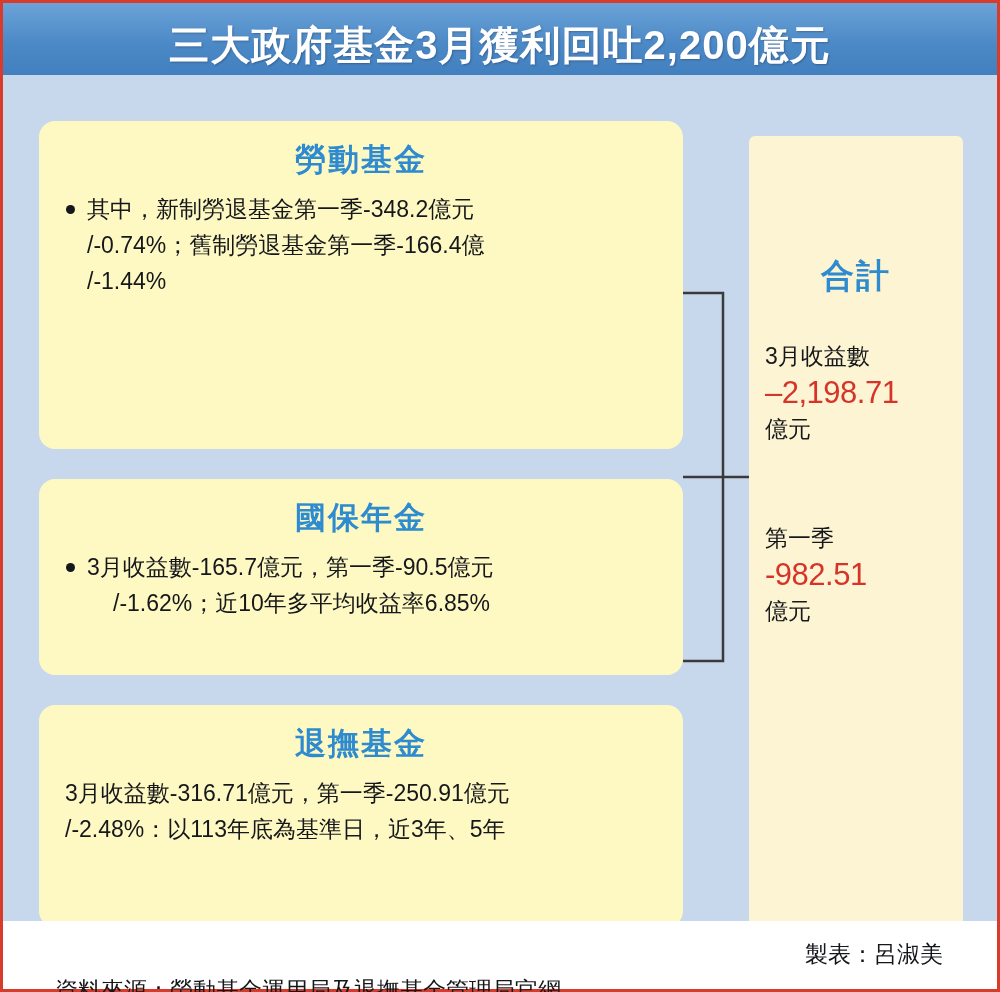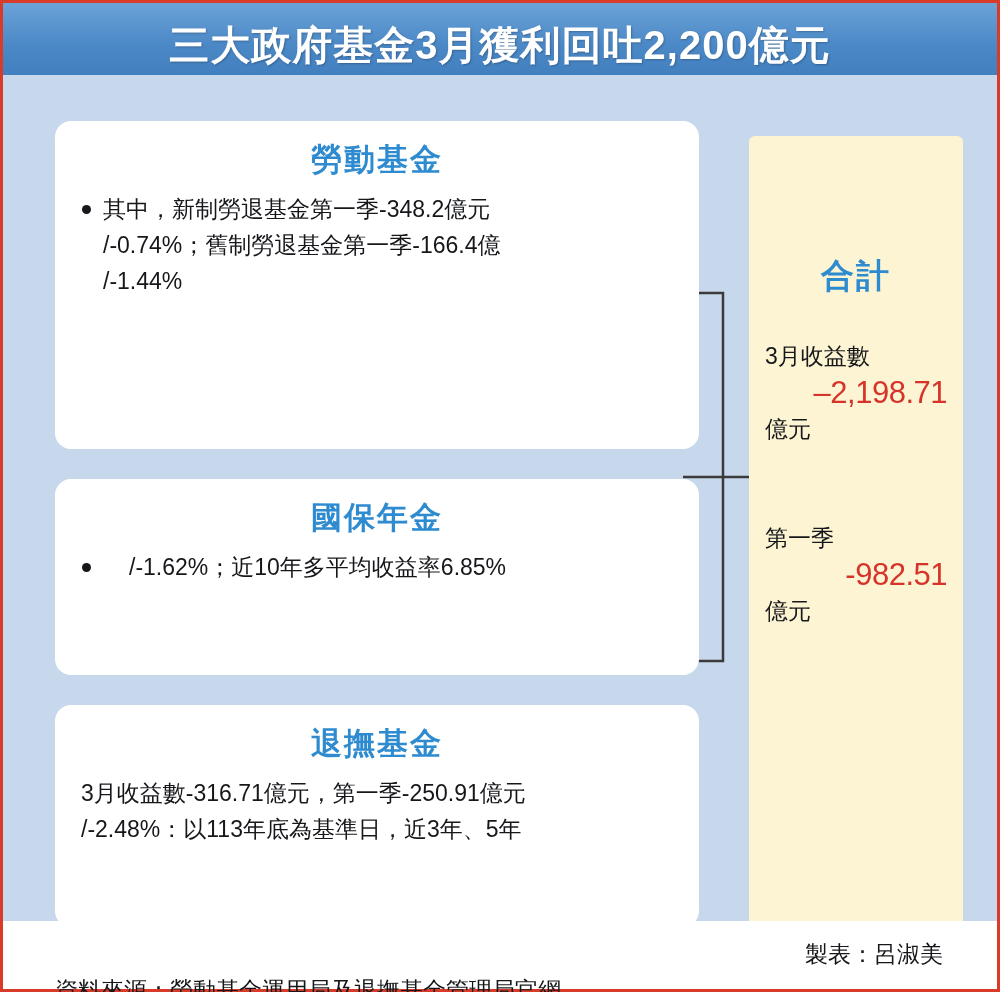--- a/index.html
+++ b/index.html
@@ -46,23 +46,23 @@
     position: absolute;
     left: 0;
     top: 72px;
     width: 994px;
     height: 914px;
     background: #c8d8ec;
   }
   
   .card {
     position: absolute;
-    left: 52px;
+    left: 36px;
     width: 644px;
-    background: #ffffff;
+    background: #fef9c3;
     border-radius: 16px;
     box-sizing: border-box;
     padding: 10px 22px 16px 22px;
   }
   #card-labor { top: 46px; height: 328px; }
   #card-pension { top: 404px; height: 196px; }
   #card-retire { top: 630px; height: 222px; }
 
   .card-title {
     text-align: center;
@@ -128,21 +128,20 @@
     font-size: 23px;
     color: #15171a;
     line-height: 34px;
   }
   .summary-value {
     font-size: 31px;
     color: #d6342a;
     line-height: 40px;
     font-weight: 500;
     letter-spacing: -0.5px;
-    text-align: right;
   }
   .summary-unit {
     font-size: 23px;
     color: #15171a;
     line-height: 32px;
   }
   
   .connector {
     position: absolute;
     left: 660px;
@@ -201,20 +200,21 @@
           <div>/-0.74%；舊制勞退基金第一季-166.4億</div>
           <div>/-1.44%</div>
         </li>
       </ul>
     </div>
 
     <div class="card" id="card-pension">
       <div class="card-title">國保年金</div>
       <ul class="bullet-list">
         <li class="bullet-item">
+          <div>3月收益數-165.7億元，第一季-90.5億元</div>
           <div class="indent-1">/-1.62%；近10年多平均收益率6.85%</div>
         </li>
       </ul>
     </div>
 
     <div class="card" id="card-retire">
       <div class="card-title">退撫基金</div>
       <div>
         <div class="plain-line">3月收益數-316.71億元，第一季-250.91億元</div>
         <div class="plain-line">/-2.48%：以113年底為基準日，近3年、5年</div>

